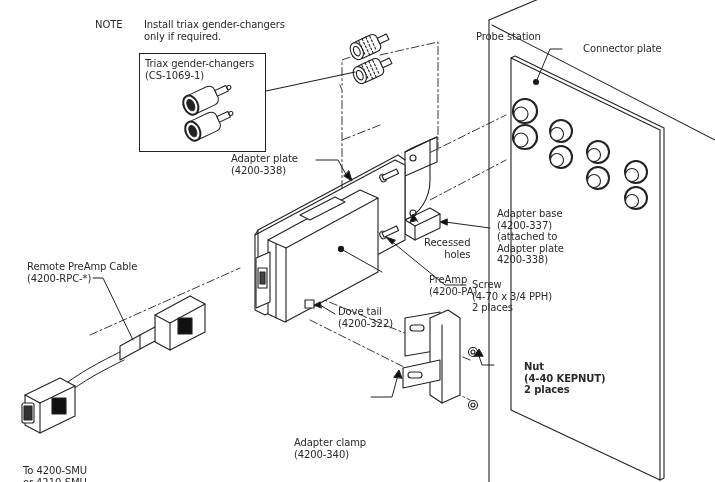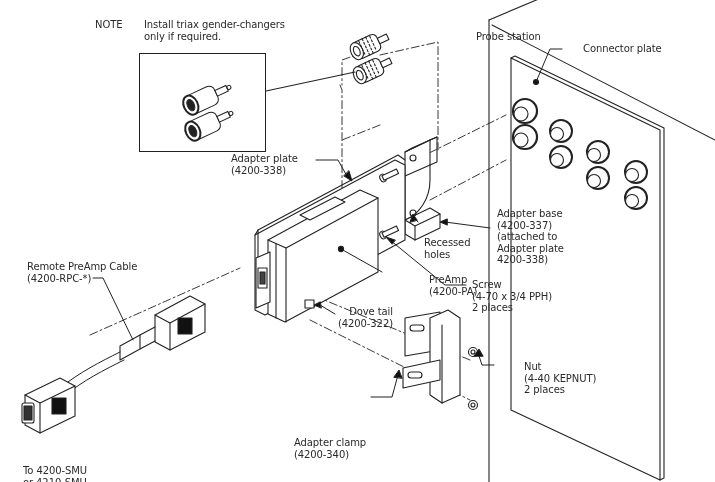--- a/index.html
+++ b/index.html
@@ -191,20 +191,22 @@
     <polygon points="394,377 399,370 402,378" fill="#111"></polygon>
     <polyline points="93,278 103,278 133,340"></polyline>
   </g>
 </svg>
 
 <div class="lbl" style="left:95px; top:19px;">NOTE</div>
 <div class="lbl" style="left:144px; top:19px;">Install triax gender-changers
 only if required.</div>
 
 <div class="box" style="left:139px; top:53px; width:125px; height:97px;">
+  <div class="lbl" style="left:5px; top:4px;">Triax gender-changers
+(CS-1069-1)</div>
   <svg style="position:absolute; left:35px; top:30px;" width="70" height="65" viewBox="0 0 70 65" fill="none" stroke="#222" stroke-width="1">
     <g transform="translate(14,22) rotate(-25)">
       <rect x="0" y="-10" width="30" height="20" rx="6" fill="#fff"></rect>
       <ellipse cx="2" cy="0" rx="7" ry="10" fill="#fff" stroke-width="2"></ellipse>
       <ellipse cx="2" cy="0" rx="3.5" ry="6" fill="#222"></ellipse>
       <rect x="30" y="-3" width="12" height="6" fill="#fff"></rect>
       <circle cx="44" cy="0" r="2"></circle>
     </g>
     <g transform="translate(16,48) rotate(-25)">
       <rect x="0" y="-10" width="30" height="20" rx="6" fill="#fff"></rect>
@@ -218,30 +220,30 @@
 
 <div class="lbl" style="left:476px; top:31px;">Probe station</div>
 <div class="lbl" style="left:583px; top:43px;">Connector plate</div>
 <div class="lbl" style="left:231px; top:153px;">Adapter plate
 (4200-338)</div>
 <div class="lbl" style="left:497px; top:208px;">Adapter base
 (4200-337)
 (attached to
 Adapter plate
 4200-338)</div>
-<div class="lbl" style="left:424px; top:237px;">Recessed
+<div class="lbl" style="left:424px; top:237px;text-align:right;">Recessed
 holes</div>
 <div class="lbl" style="left:472px; top:279px;">Screw
 (4-70 x 3/4 PPH)
 2 places</div>
 <div class="lbl" style="left:27px; top:261px;">Remote PreAmp Cable
 (4200-RPC-*)</div>
 <div class="lbl" style="left:385px; top:274px;margin-left:44px;">PreAmp
 (4200-PA)</div>
-<div class="lbl" style="left:338px; top:306px;text-align:right;">Dove tail
+<div class="lbl" style="left:338px; top:306px;">Dove tail
 (4200-322)</div>
-<div class="lbl" style="left:524px; top:361px;">Nut
+<div class="lbl" style="left:524px; top:361px;font-weight:bold;">Nut
 (4-40 KEPNUT)
 2 places</div>
 <div class="lbl" style="left:294px; top:393px;margin-top:44px;">Adapter clamp
 (4200-340)</div>
 <div class="lbl" style="left:23px; top:465px;">To 4200-SMU
 or 4210-SMU</div>
 
 </body></html>

